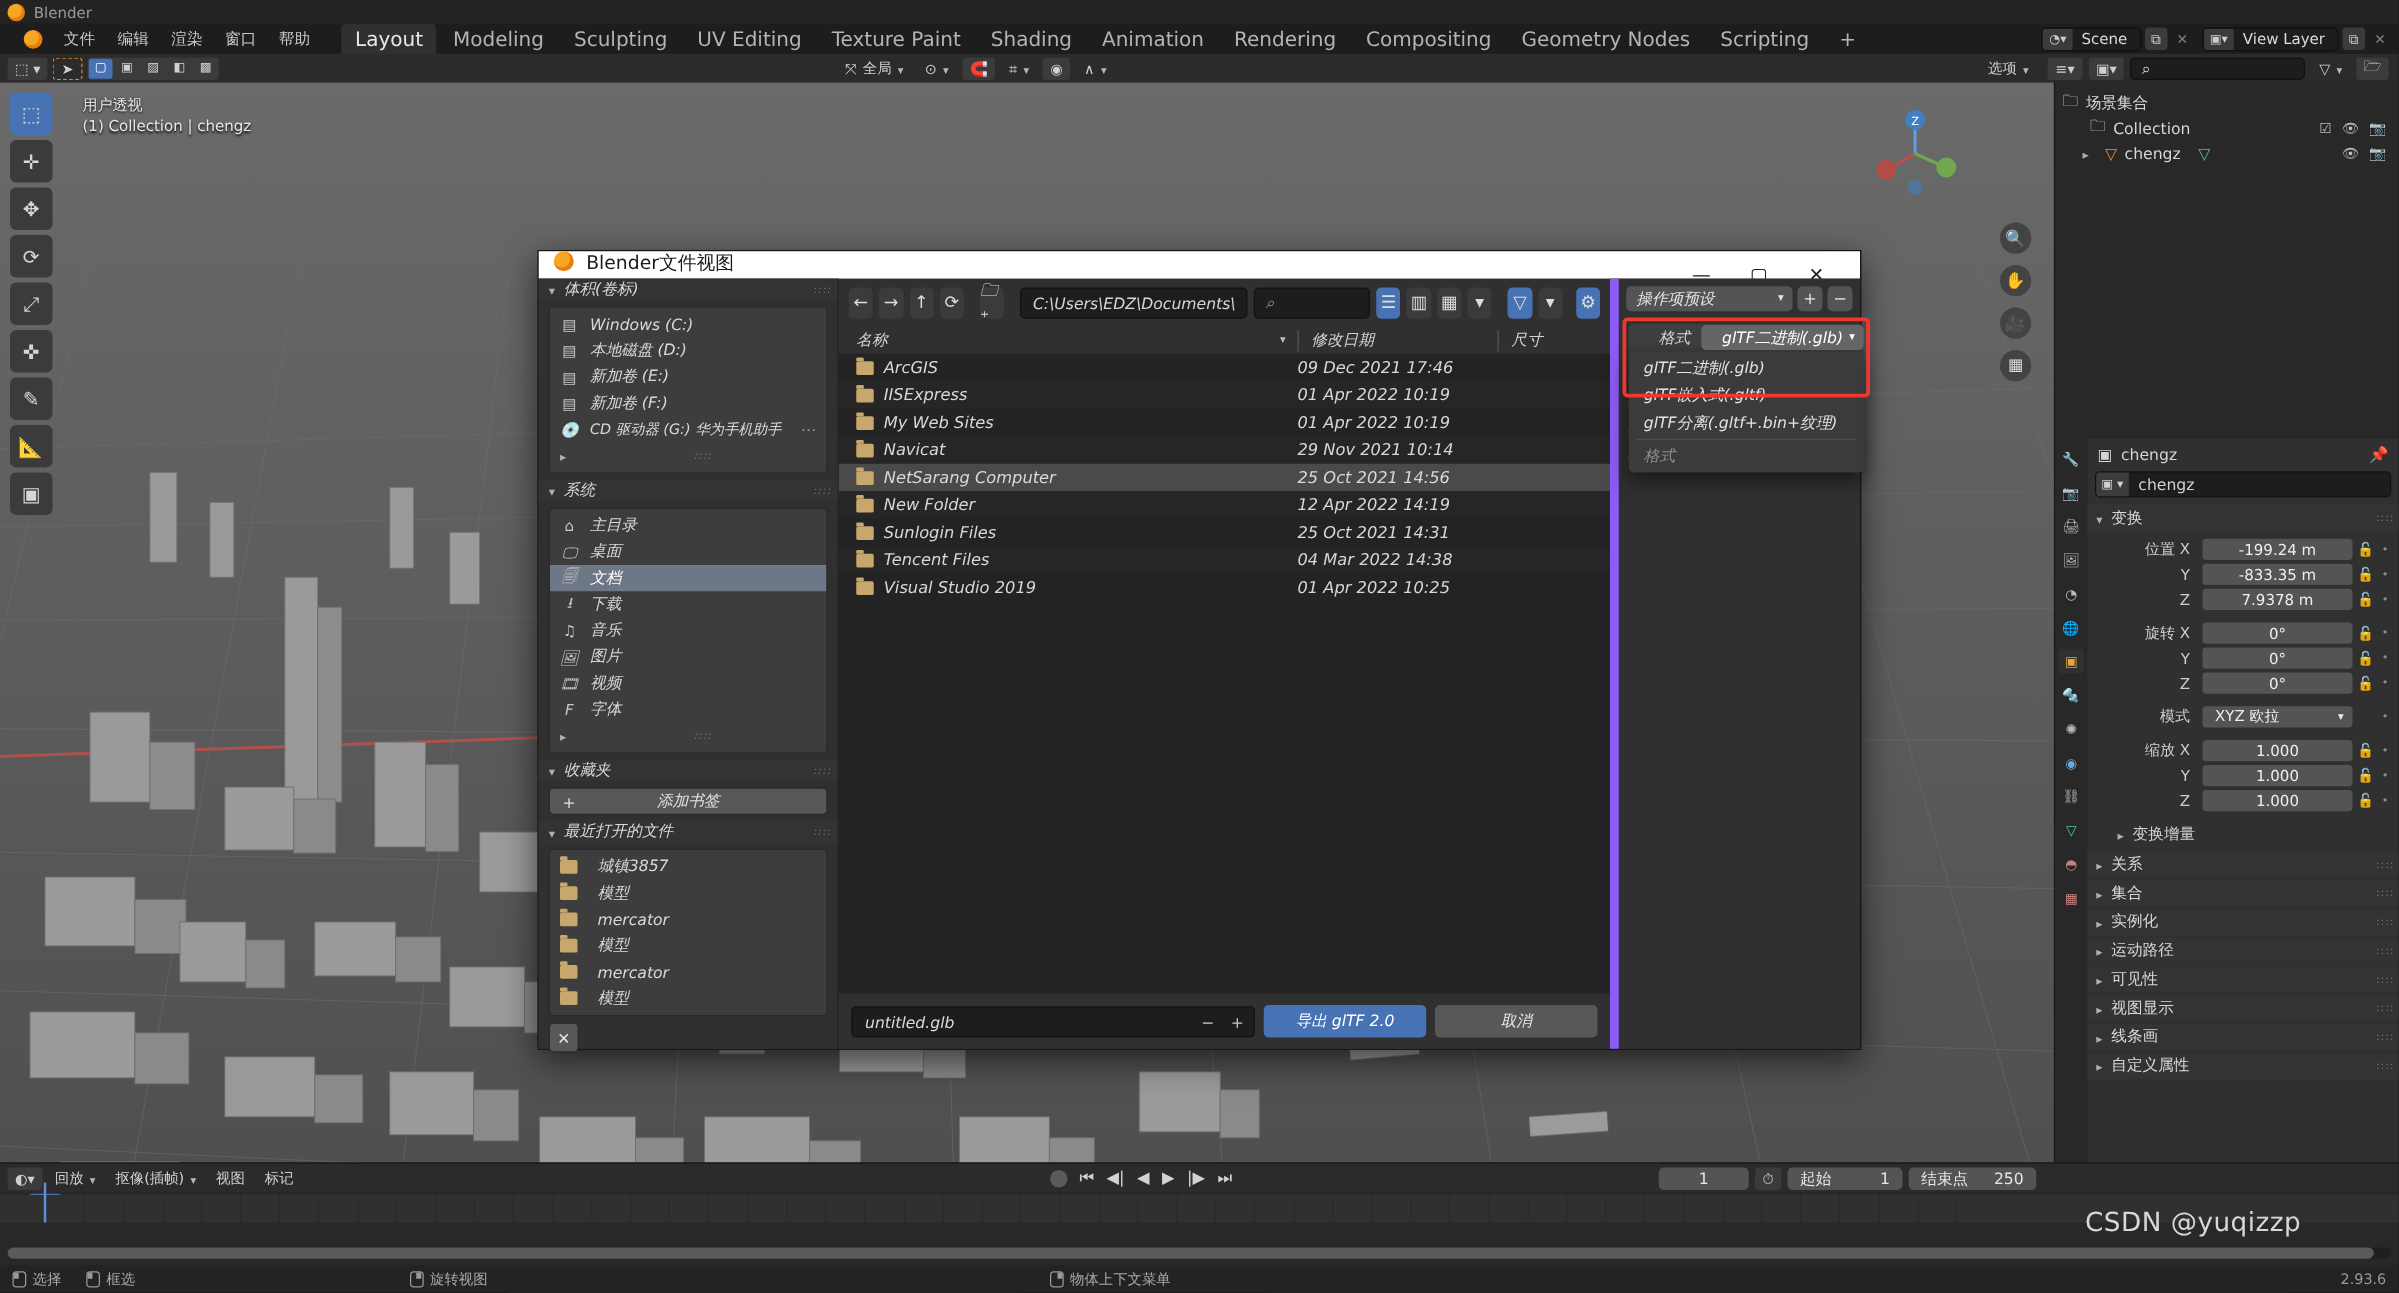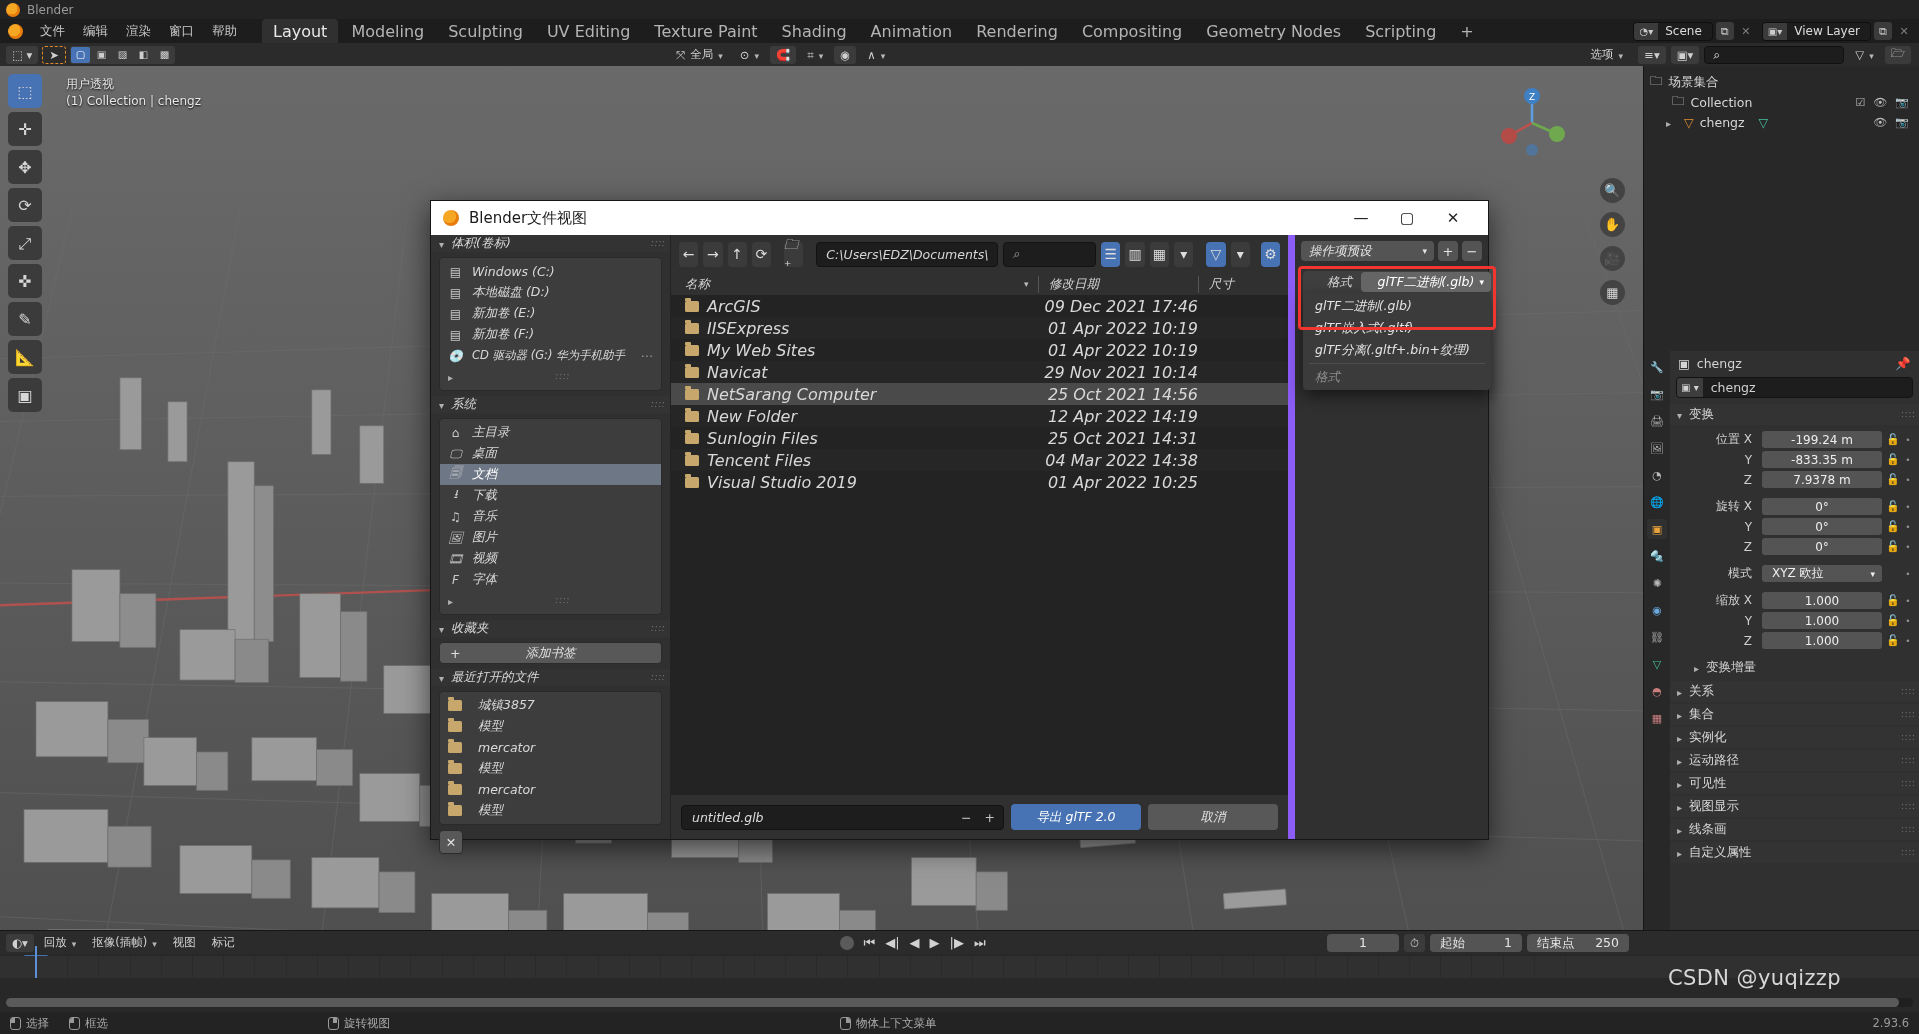--- a/index.html
+++ b/index.html
@@ -19,21 +19,21 @@
   .grip { color:#7d7d7d; font-size:8px; letter-spacing:1px; line-height:4px;
           width:11px; word-break:break-all; }
 
   
   #titlebar { height:19px; background:#232323; display:flex; align-items:center;
               padding-left:6px; gap:7px; }
   #titlebar .tt { color:#9a9a9a; font-size:12px; }
 
   
   #topbar { height:24px; background:#1d1d1d; display:flex; align-items:center;
-            padding:0 6px; gap:0; position:relative; }
+            padding:0 6px; gap:0; position:relative;margin-left:11px; }
   #topbar .menu { color:#c8c8c8; font-size:12.5px; padding:2px 9px; }
   .wstab { font-size:16px; color:#b4b4b4; padding:3px 11px; border-radius:4px 4px 0 0; }
   .wstab.active { background:#303030; color:#e8e8e8; }
   #scenebox { position:absolute; right:6px; display:flex; align-items:center; gap:3px; }
   .idblock { display:flex; align-items:center; background:#1d1d1d; border:1px solid #0f0f0f;
              border-radius:4px; overflow:hidden; height:19px; }
   .idblock .pre { background:#3b3b3b; padding:0 5px; height:100%; display:flex;
                   align-items:center; font-size:10px; color:#ccc; }
   .idblock .nm { padding:0 10px 0 7px; font-size:12px; color:#dcdcdc; }
   .sqbtn { width:18px;height:18px;background:#3b3b3b;border-radius:3px;display:flex;
@@ -136,21 +136,21 @@
   .mbox.m::before { content:""; position:absolute; left:3.5px;top:0;width:4px;height:5px;
                     background:#999; }
   .mbox.r::before { content:""; position:absolute; right:0;top:0;width:4px;height:5px;
                     background:#999; border-radius:0 2px 0 0; }
   #verlabel { margin-left:auto; font-size:11.5px; color:#9a9a9a; }
 
   
   #dialog { position:absolute; left:430px; top:200px; width:1059px; height:640px;
             background:#303030; border:1px solid #161616; box-shadow:0 8px 26px #0009;
             display:flex; flex-direction:column; z-index:40; }
-  #dlgbar { height:34px; background:#fff; display:flex; align-items:center;
+  #dlgbar { height:22px; background:#fff; display:flex; 
             padding:0 12px; gap:10px; }
   #dlgbar .t { color:#1a1a1a; font-size:15px; }
   #dlgwinbtns { margin-left:auto; display:flex; gap:0; }
   .winbtn { width:46px;height:38px;display:flex;align-items:center;justify-content:center;
             color:#222; font-size:15px; }
   #dlgbody { flex:1; display:flex; min-height:0; background:#303030;font-style:italic; }
 
   #fbside { width:240px; background:#303030; display:flex; flex-direction:column;
             border-right:1px solid #232323; }
   .secthdr { display:flex; align-items:center; height:22px; padding:0 8px;
@@ -170,22 +170,22 @@
   #pathfield { flex:1; height:25px; background:#1d1d1d; border-radius:4px;
                display:flex; align-items:center; padding:0 9px; color:#d6d6d6;
                font-size:12.5px; border:1px solid #121212; }
   #searchfield { width:115px; height:25px; background:#1d1d1d; border-radius:4px;
                  display:flex; align-items:center; padding:0 8px; gap:6px;
                  color:#9a9a9a; font-size:12.5px; border:1px solid #121212; }
   #fblist { flex:1; background:#232323; margin:0; display:flex; flex-direction:column;
             min-height:0; }
   #collhdr { display:flex; height:22px; background:#303030; align-items:center;
              font-size:12.5px; color:#d4d4d4; }
-  .frow { display:flex; height:22px; align-items:center; font-size:16px;
-          color:#d8d8d8;text-align:right; }
+  .frow { display:flex; height:22px; align-items:center; font-size:13px;
+          color:#d8d8d8; }
   .frow:nth-child(odd) { background:#262626; }
   .frow.sel { background:#4a4a4a; }
   .fname { flex:1; display:flex; align-items:center; gap:8px; padding-left:14px; min-width:0; }
   .fdate { width:160px; }
   .fsize { width:90px; }
   .folder { width:14px;height:11px;background:#c7a76c;border-radius:1.5px; position:relative;
             flex:none; }
   .folder::before { content:""; position:absolute; left:0; top:-3px; width:6px; height:3px;
             background:#c7a76c; border-radius:1px 1px 0 0; }
 

